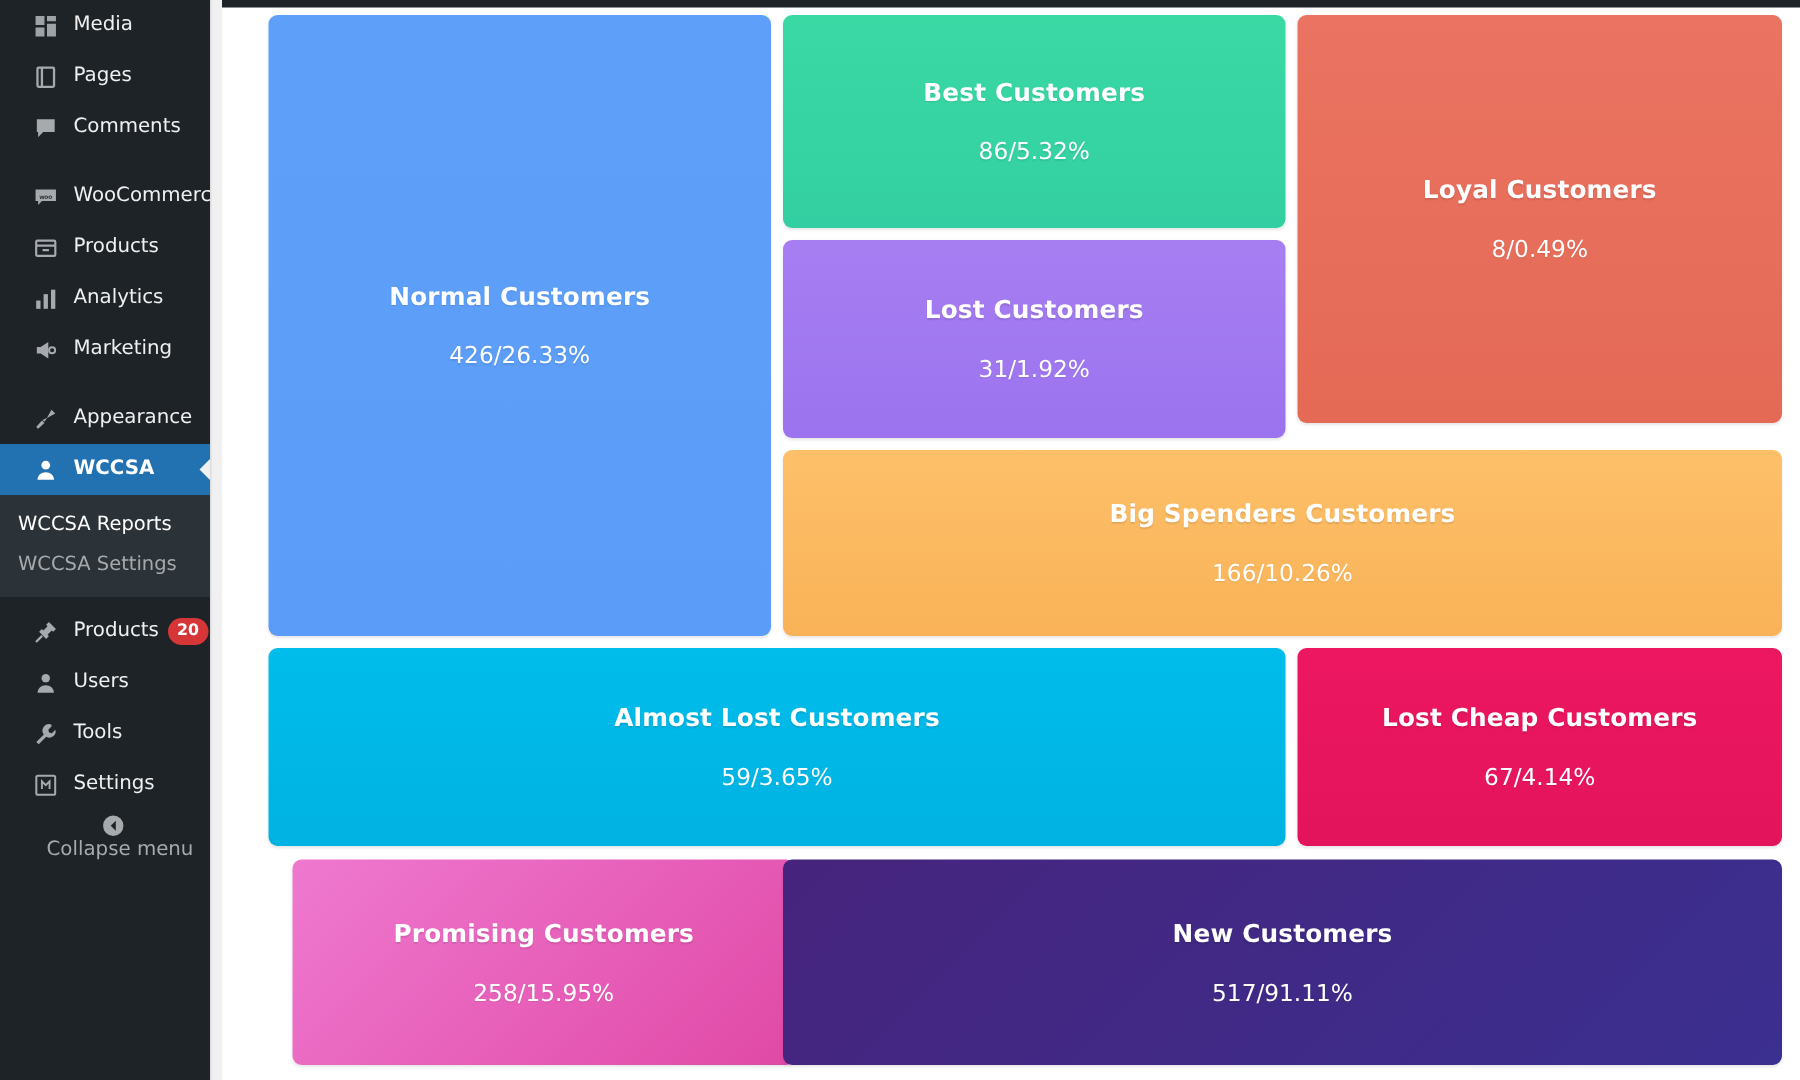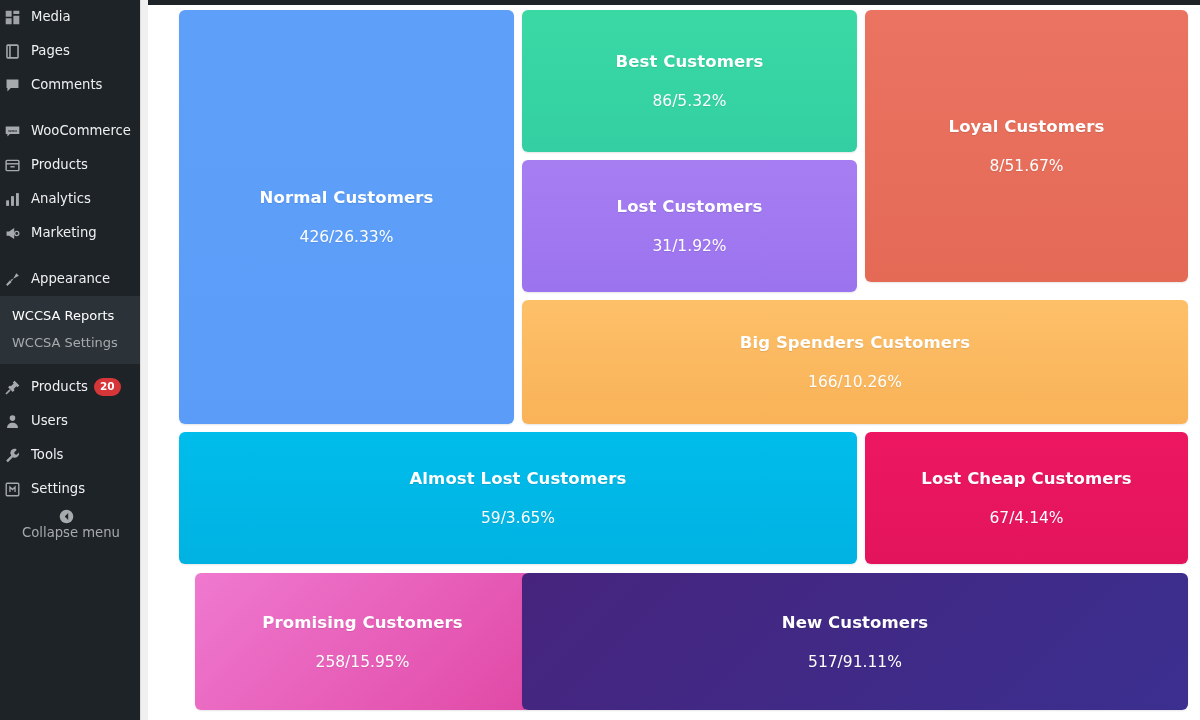--- a/index.html
+++ b/index.html
@@ -15,21 +15,21 @@
   #sidebar {
     width: 140px; height: 720px;
     background: #1d2327;
     flex: 0 0 140px;
     position: relative;
     overflow: hidden;
   }
   .menu-item {
     display: flex; align-items: center;
     height: 34px;
-    padding-left: 2px;
+    padding-left: 20px;
     color: #f0f0f1;
     font-size: 13.2px;
     line-height: 1;
     position: relative;
   }
   .menu-item .mi-icon {
     width: 20px; height: 20px;
     flex: 0 0 20px;
     display: flex; align-items: center; justify-content: center;
     margin-right: 9px;
@@ -214,20 +214,29 @@
 
     <div class="menu-item">
       <span class="mi-icon">
         <svg width="17" height="17" viewBox="0 0 20 20" fill="currentColor">
             <path d="M14.5 2.5l3 3-6.5 3.5L9 12l-1.5-1.5L11 8.9 14.5 2.5zM7 11l2 2-5 4.5L2.5 16 7 11z"></path>
           </svg>
       </span>
       <span class="mi-label">Appearance</span>
     </div>
 
+    <div class="menu-item current">
+      <span class="mi-icon">
+        <svg width="17" height="17" viewBox="0 0 20 20" fill="currentColor">
+            <circle cx="10" cy="6" r="3.4"></circle>
+            <path d="M3.5 17.5c0-3.6 2.9-6 6.5-6s6.5 2.4 6.5 6H3.5z"></path>
+          </svg>
+      </span>
+      <span class="mi-label">WCCSA</span>
+    </div>
 
     <div id="submenu">
       <div class="submenu-item current">
         <span>WCCSA Reports</span>
       </div>
       <div class="submenu-item">
         <span>WCCSA Settings</span>
       </div>
     </div>
 
@@ -298,21 +307,21 @@
         <div class="t-value">86/5.32%</div>
       </div>
 
       <div class="tile" style="left: 343px; top: 150px; width: 335px; height: 132px; background: linear-gradient(rgb(167, 126, 242) 0%, rgb(155, 115, 238) 100%);">
         <div class="t-name">Lost Customers</div>
         <div class="t-value">31/1.92%</div>
       </div>
 
       <div class="tile" style="left: 686px; top: 0px; width: 323px; height: 272px; background: linear-gradient(rgb(234, 115, 97) 0%, rgb(228, 106, 86) 100%);">
         <div class="t-name">Loyal Customers</div>
-        <div class="t-value">8/51.67%</div>
+        <div class="t-value">8/0.49%</div>
       </div>
 
       <div class="tile" style="left: 343px; top: 290px; width: 666px; height: 124px; background: linear-gradient(rgb(253, 192, 105) 0%, rgb(249, 178, 87) 100%);">
         <div class="t-name">Big Spenders Customers</div>
         <div class="t-value">166/10.26%</div>
       </div>
 
       <div class="tile" style="left: 0px; top: 422px; width: 678px; height: 132px; background: linear-gradient(rgb(0, 189, 235) 0%, rgb(0, 178, 226) 100%);">
         <div class="t-name">Almost Lost Customers</div>
         <div class="t-value">59/3.65%</div>

